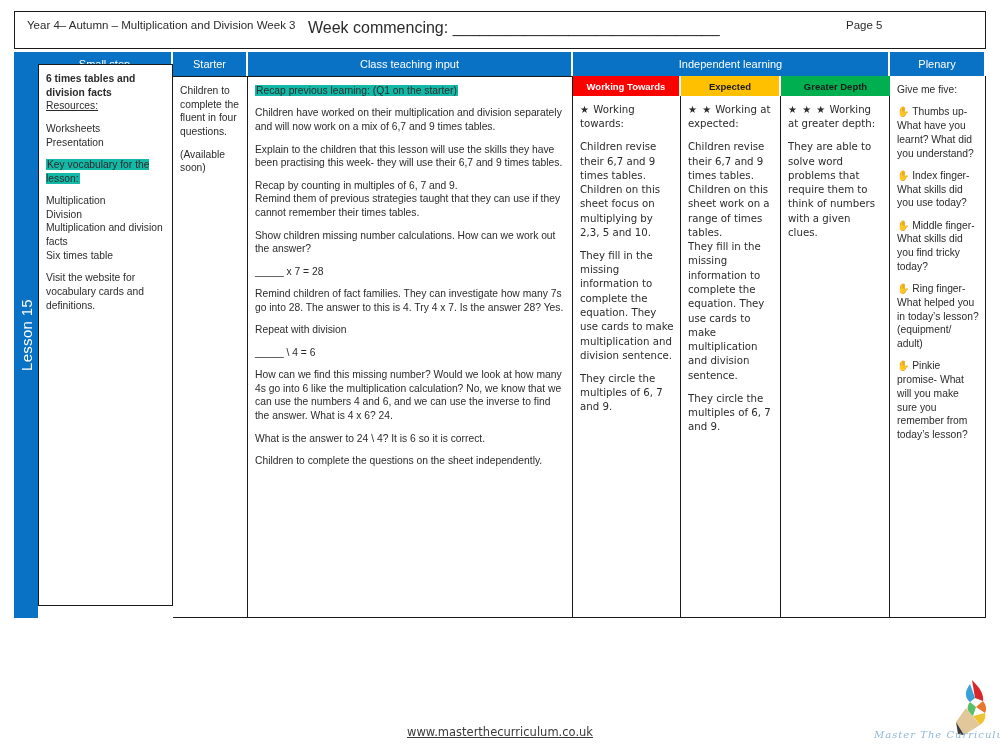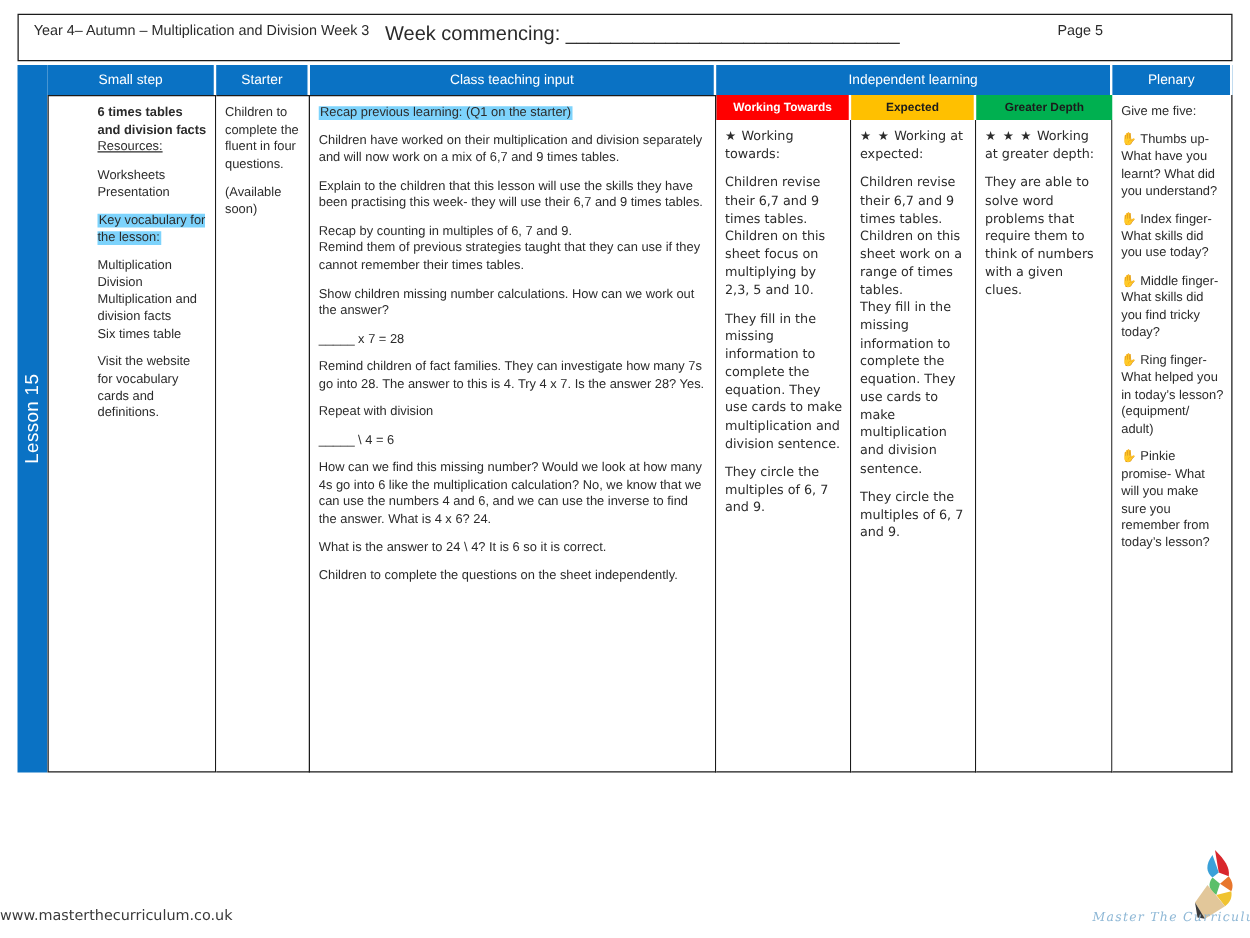--- a/index.html
+++ b/index.html
@@ -123,44 +123,46 @@
     font-size: 9.5px;
     font-weight: bold;
     box-sizing: border-box;
     border-right: 2px solid #ffffff;
   }
   .band.wt { background: #ff0000; color: #ffffff; }
   .band.ex { background: #ffc000; color: #1b1b1b; }
   .band.gd { background: #00b050; color: #1b1b1b; border-right: none; }
 
   .hl-green {
-    background: #7dd3fc;
+    background: #14b8a6;
     padding: 0 1px;
   }
   .bold { font-weight: bold; }
   .uline { text-decoration: underline; }
   .blank { margin-bottom: 0.85em; }
 
   .script {
     font-family: "DejaVu Sans", sans-serif;
     font-size: 10.2px;
     line-height: 1.4;
   }
   .star { font-size: 10px; letter-spacing: 1px; }
   .hand { font-size: 10px; }
 
   
   .footer-url {
     position: absolute;
     left: 0;
     top: 725px;
     width: 1000px;
+    text-align: center;
     font-family: "DejaVu Sans", sans-serif;
     font-size: 11.5px;
     color: #3a3a3a;
+    text-decoration: underline;
   }
   .logo {
     position: absolute;
     right: 8px;
     bottom: 6px;
     width: 118px;
     height: 66px;
   }
   .logo-word {
     position: absolute;
@@ -201,21 +203,21 @@
   <div class="colhead" style="left:24px; width:135px;">Small step</div>
   <div class="colhead" style="left:159px; width:75px;">Starter</div>
   <div class="colhead" style="left:234px; width:325px;">Class teaching input</div>
   <div class="colhead" style="left:559px; width:317px;">Independent learning</div>
   <div class="colhead" style="left:876px; width:96px;">Plenary</div>
 
   <div class="band wt" style="left:559px; width:108px;">Working Towards</div>
   <div class="band ex" style="left:667px; width:100px;">Expected</div>
   <div class="band gd" style="left:767px; width:109px;">Greater Depth</div>
 
-  <div class="cell first topline" style="left:24px; top:24px; width:135px; height:542px;padding-left:32px;">
+  <div class="cell first topline" style="left:24px; top:12px; width:135px; height:542px;">
     <div class="cell-inner">
       <div class="bold">6 times tables and division facts</div>
       <div class="uline">Resources:</div>
       <div class="blank"></div>
       <div>Worksheets</div>
       <div>Presentation</div>
       <div class="blank"></div>
       <div><span class="hl-green">Key vocabulary for the lesson:</span></div>
       <div class="blank"></div>
       <div>Multiplication</div>

